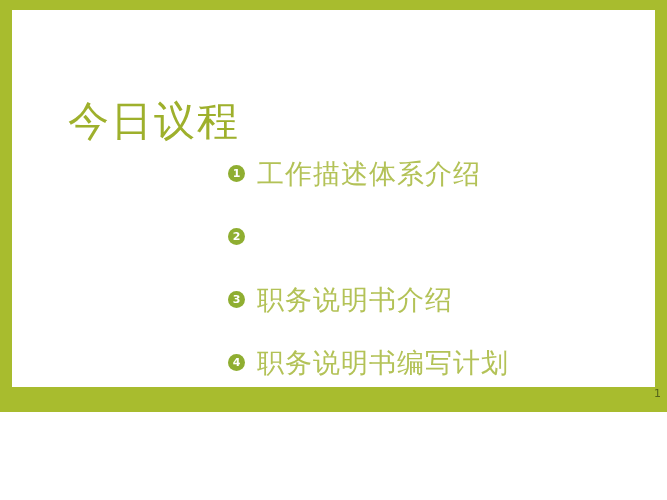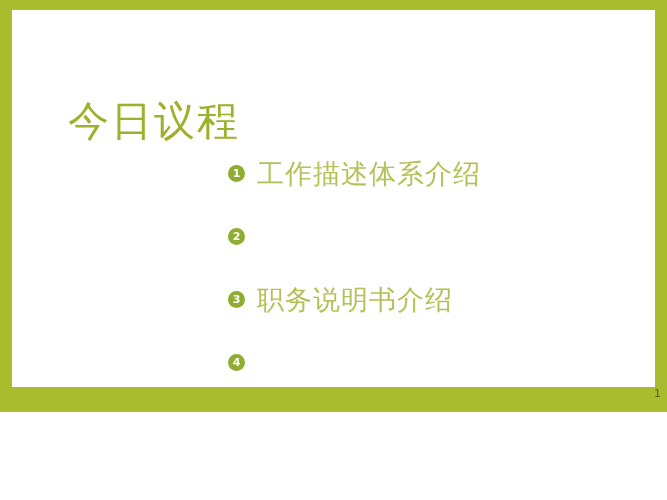--- a/index.html
+++ b/index.html
@@ -98,19 +98,20 @@
         <span class="agenda-marker">2</span>
       </li>
 
       <li class="agenda-item">
         <span class="agenda-marker">3</span>
         <span class="agenda-text">职务说明书介绍</span>
       </li>
 
       <li class="agenda-item">
         <span class="agenda-marker">4</span>
+        <span class="agenda-text">职务说明书编写计划</span>
       </li>
 
     </ul>
   </div>
 
   <div class="page-number">1</div>
 </div>
 
 </body></html>

